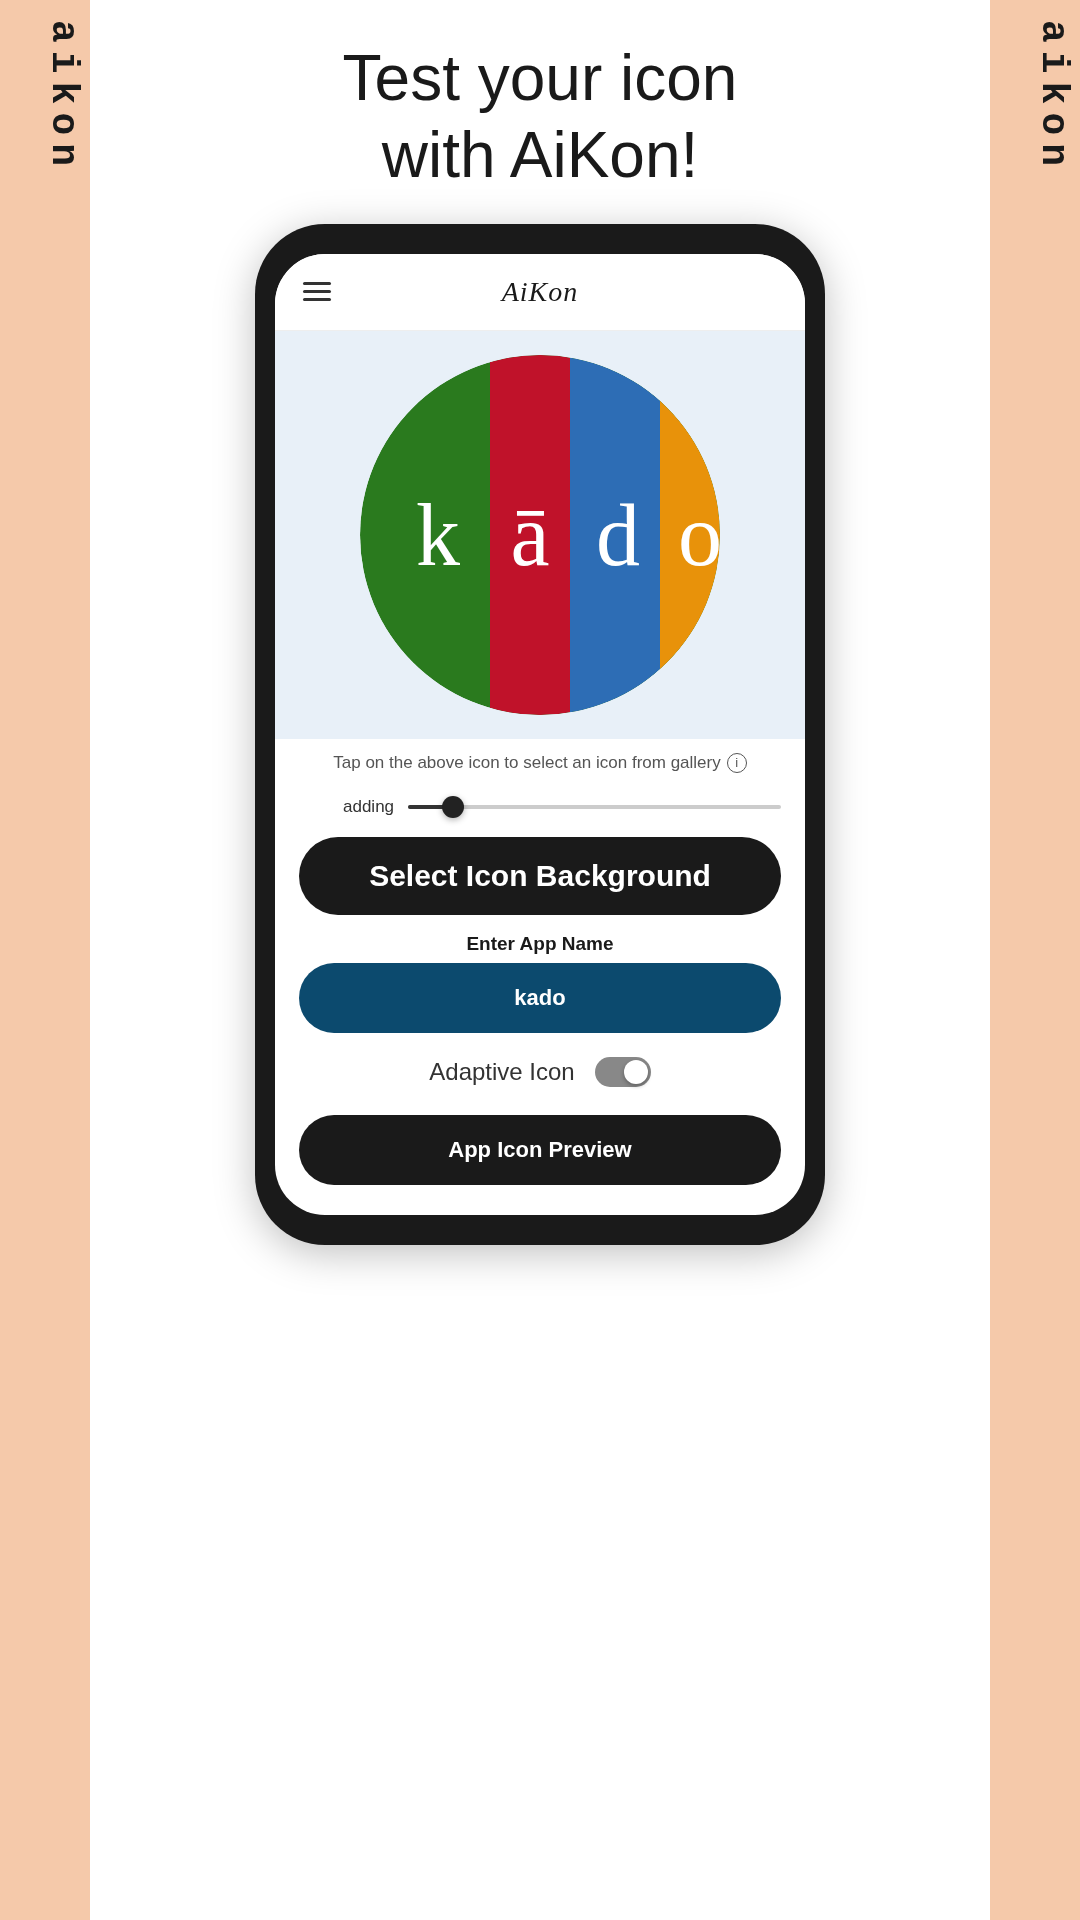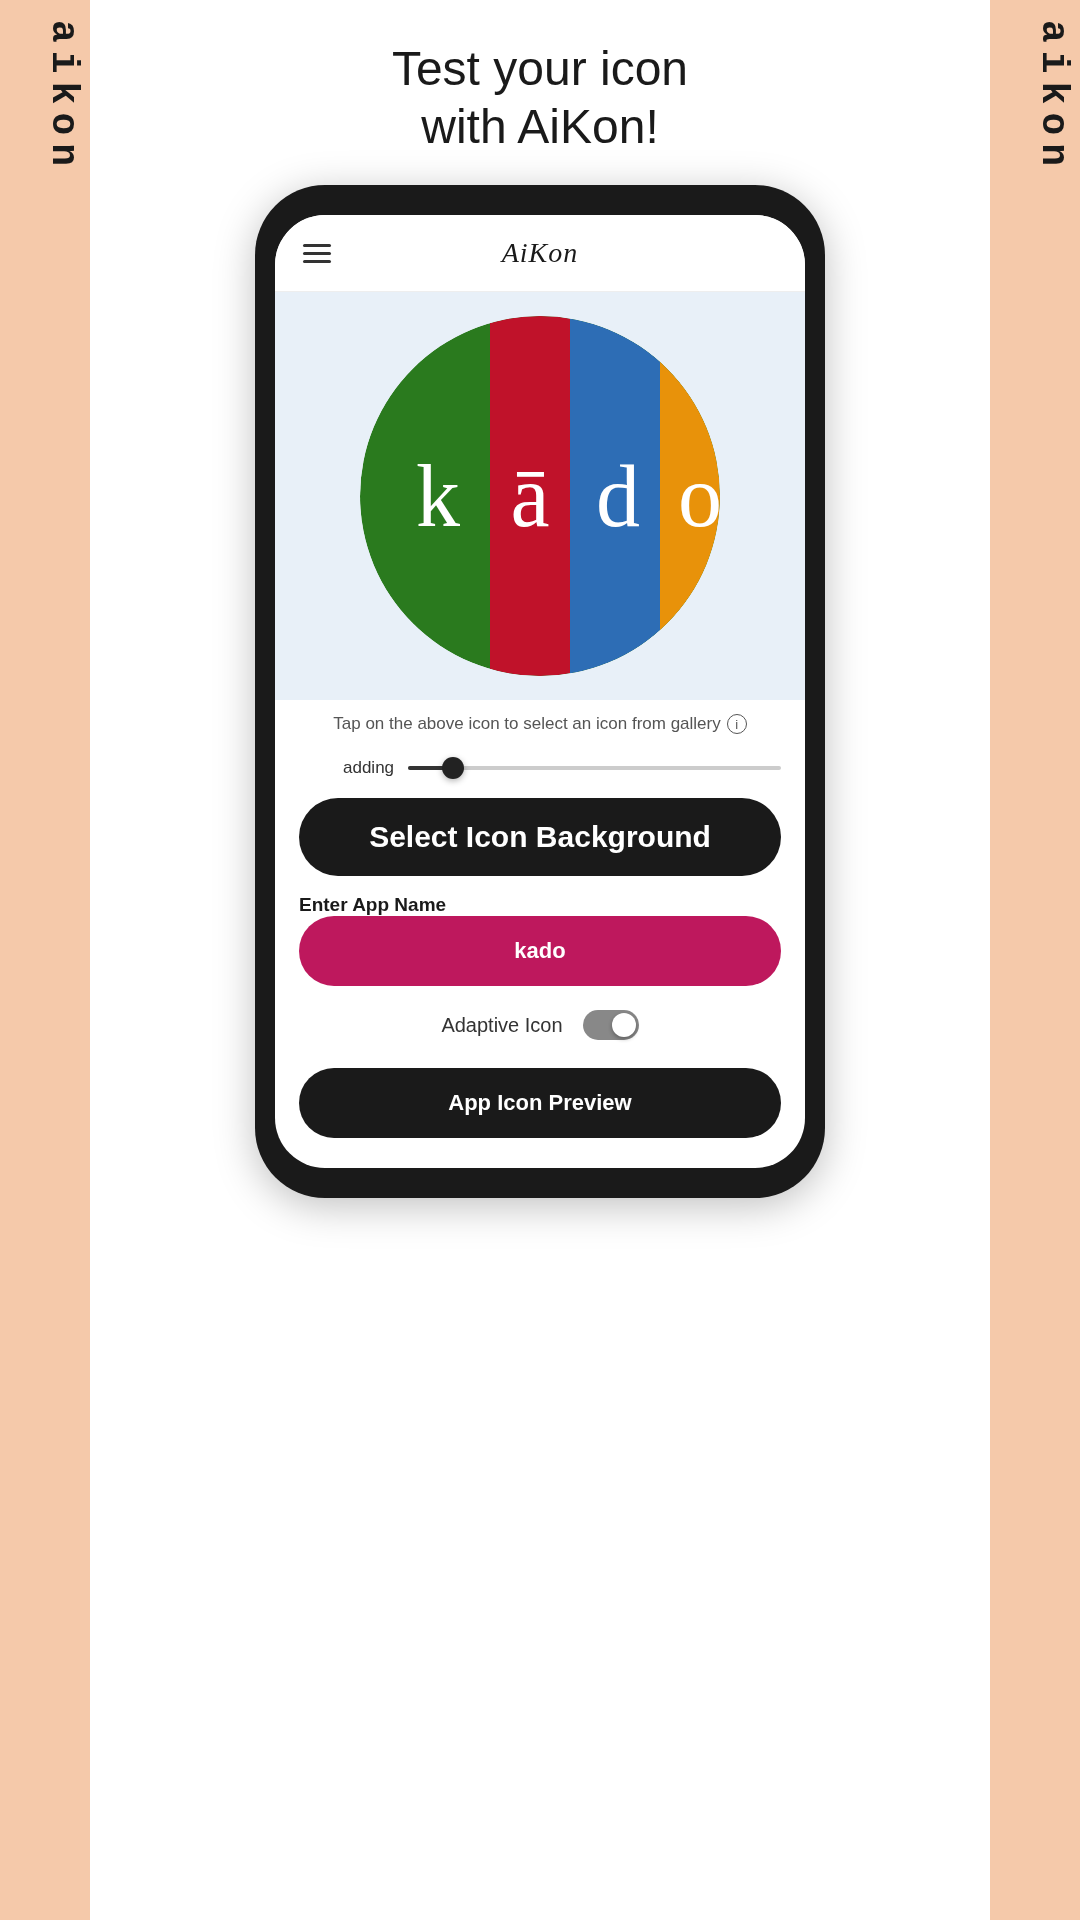--- a/index.html
+++ b/index.html
@@ -44,21 +44,21 @@
       top: 0;
       bottom: 0;
       background: white;
       display: flex;
       flex-direction: column;
       align-items: center;
     }
 
     .headline {
       font-family: 'Arial', sans-serif;
-      font-size: 48px;
+      font-size: 64px;
       font-weight: 300;
       text-align: center;
       color: #1a1a1a;
       line-height: 1.2;
       padding: 40px 40px 30px;
     }
 
     .phone-wrapper {
       width: 570px;
       background: #1a1a1a;
@@ -222,26 +222,28 @@
     .enter-name-section {
       padding: 8px 24px 4px;
       background: white;
     }
 
     .enter-name-label {
       font-family: 'Arial', sans-serif;
       font-size: 19px;
       font-weight: 700;
       color: #1a1a1a;
+      text-align: center;
+      margin-bottom: 8px;
     }
 
     .app-name-input {
       display: block;
       width: 100%;
-      background: #be185d;
+      background: #0c4a6e;
       color: white;
       border: none;
       border-radius: 50px;
       padding: 22px 20px;
       font-family: 'Arial', sans-serif;
       font-size: 22px;
       font-weight: 600;
       text-align: center;
       cursor: text;
     }
@@ -250,21 +252,21 @@
       display: flex;
       align-items: center;
       justify-content: center;
       padding: 20px 24px;
       background: white;
       gap: 20px;
     }
 
     .adaptive-label {
       font-family: 'Arial', sans-serif;
-      font-size: 20px;
+      font-size: 24px;
       color: #333;
     }
 
     .toggle-switch {
       width: 56px;
       height: 30px;
       background: #888;
       border-radius: 15px;
       position: relative;
       cursor: pointer;

